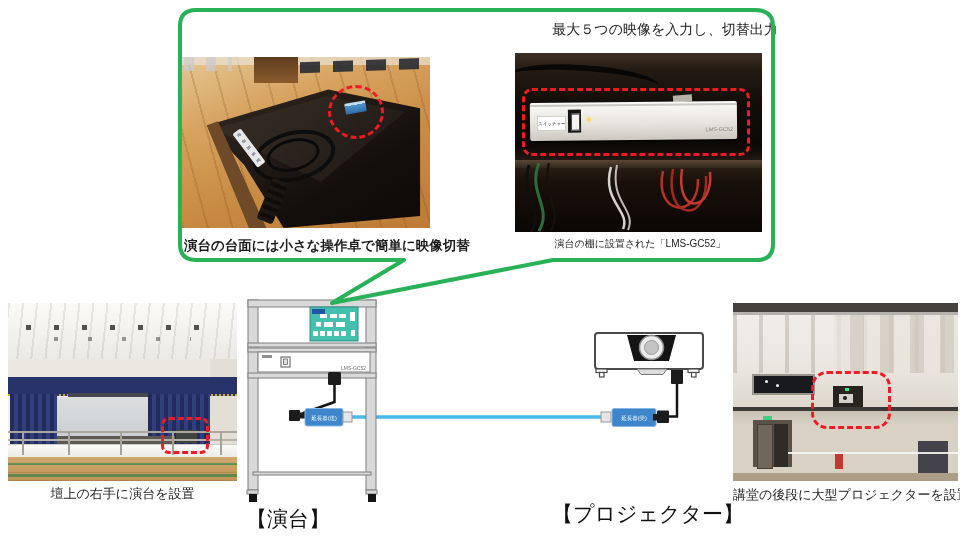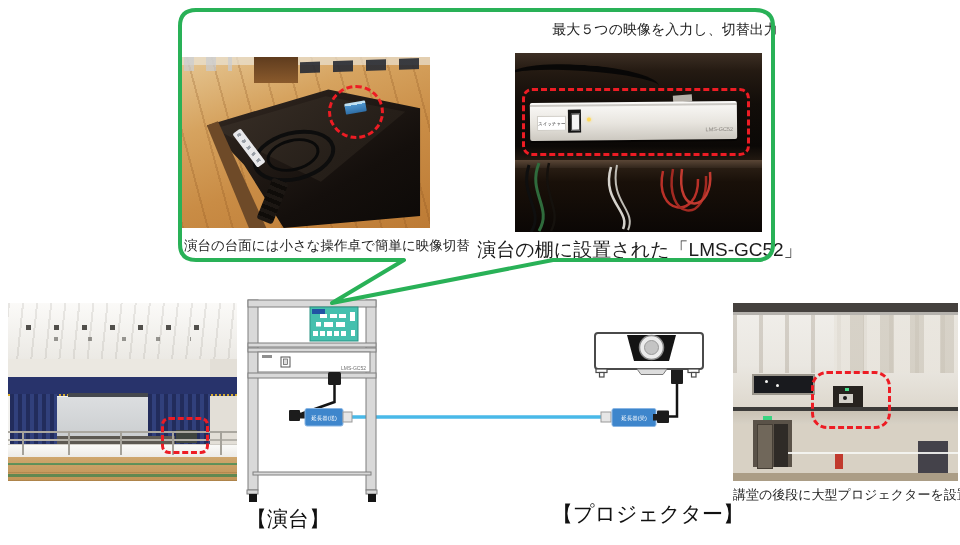--- a/index.html
+++ b/index.html
@@ -96,22 +96,22 @@
 </head>
 <body>
 
 <div id="stage">
 
   <svg class="layer" style="z-index:1" viewBox="0 0 960 545">
     <path d="M196,10 H755 Q773,10 773,26 V244 Q773,260 757,260 H553 L332,303 L404,260 H196 Q180,260 180,244 V26 Q180,10 196,10 Z" fill="#ffffff" stroke="none"></path>
   </svg>
 
   <div class="cap center" style="left:490px;top:21px;width:350px;">最大５つの映像を入力し、切替出力</div>
-  <div class="cap" style="left:184px;top:237px;font-size:13.5px;">演台の台面には小さな操作卓で簡単に映像切替</div>
-  <div class="cap center" style="left:470px;top:237px;width:340px;font-size:19px;">演台の棚に設置された「LMS-GC52」</div>
+  <div class="cap" style="left:184px;top:237px;font-size:13.5px;font-weight:bold;">演台の台面には小さな操作卓で簡単に映像切替</div>
+  <div class="cap center" style="left:470px;top:237px;width:340px;font-size:10px;">演台の棚に設置された「LMS-GC52」</div>
 
   <div class="photo photo-desk">
     <div class="abs dk-planks"></div>
     <div class="abs dk-topwall"></div>
     <div class="abs dk-box"></div>
     <div class="abs dk-row"></div>
     <div class="abs dk-leftstuff"></div>
     <div class="abs dk-body"></div>
     <div class="abs dk-top"></div>
     <div class="abs dk-edge"></div>
@@ -176,20 +176,21 @@
     <div class="abs st-post" style="left:112px"></div>
     <div class="abs st-post" style="left:164px"></div>
     <div class="abs st-post" style="left:212px"></div>
     <div class="abs st-floor"></div>
     <div class="abs st-floorlines"></div>
     <div class="abs st-green1"></div>
     <div class="abs st-green2"></div>
     <div class="abs st-podium"></div>
     <div class="abs st-red"></div>
   </div>
+  <div class="cap center" style="left:8px;top:485px;width:229px;font-size:13px;">壇上の右手に演台を設置</div>
 
   <div class="photo photo-hall">
     <div class="abs hl-ceiling"></div>
     <div class="abs hl-ceiling2"></div>
     <div class="abs hl-pleats"></div>
     <div class="abs hl-pleats2"></div>
     <div class="abs hl-window">
       <div class="abs hl-speck" style="left:11px;top:4px"></div>
       <div class="abs hl-speck" style="left:22px;top:8px"></div>
     </div>

